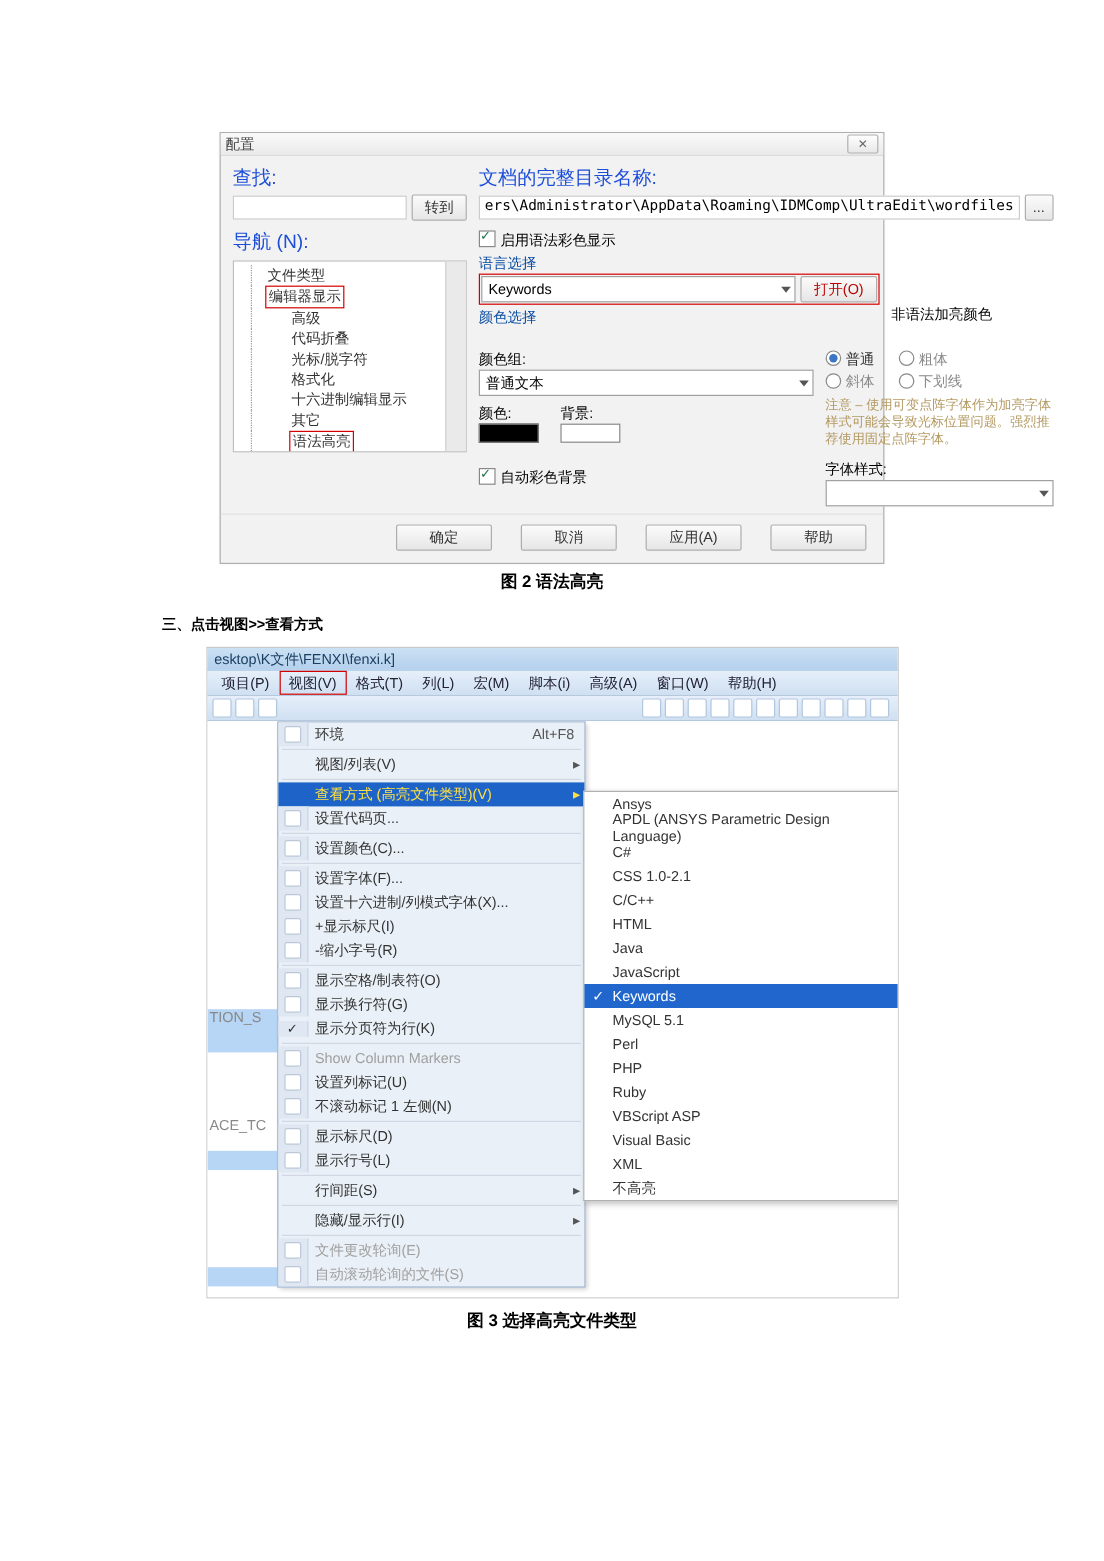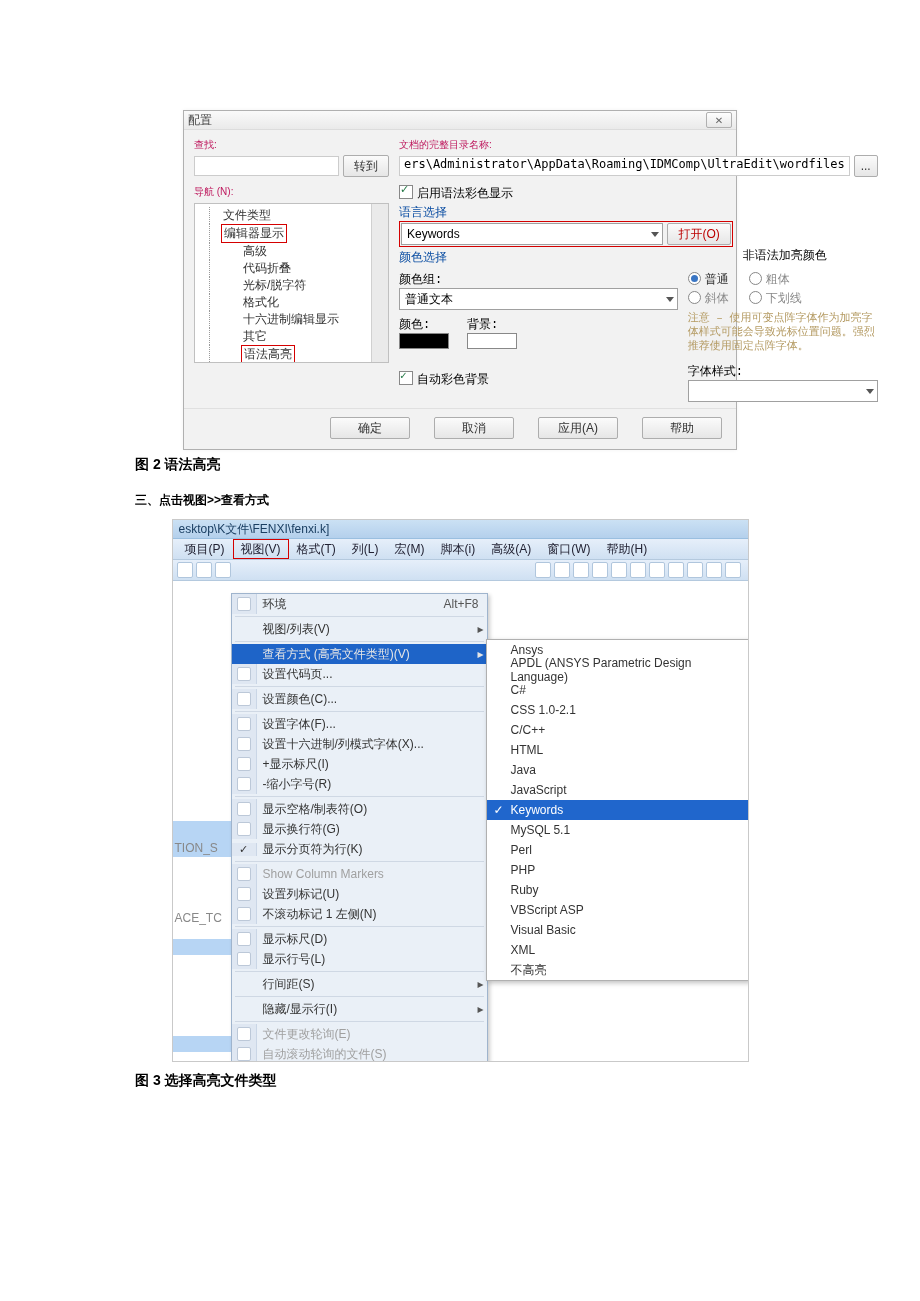--- a/index.html
+++ b/index.html
@@ -43,21 +43,21 @@
     display: flex; align-items: center; justify-content: center;
     color: #666; font-size: 10px;
   }
   .dlg .body {
     display: flex;
     padding: 8px 10px 6px 10px;
   }
   .dlg .leftcol { width: 195px; flex: none; }
   .dlg .rightcol { flex: 1; padding-left: 10px; }
 
-  .lbl { color: #be185d; font-size: 10px; margin-bottom: 3px; display:block; }
+  .lbl { color: #1d4ed8; font-size: 16px; margin-bottom: 3px; display:block; }
   .field-row { display:flex; align-items:center; gap:4px; }
   .winbtn {
     height: 20px;
     padding: 0 10px;
     font-size: 12px;
     border: 1px solid #adadad;
     background: linear-gradient(#fbfbfb,#e6e6e6);
     border-radius: 2px;
     color: #333;
     display:inline-flex; align-items:center; justify-content:center;
@@ -117,21 +117,21 @@
   .color-swatch{ width:48px; height:14px; border:1px solid #888; display:inline-block; }
   .color-swatch.fg{ background:#000; }
   .color-swatch.bg{ background:#fff; }
 
   .dlg .buttons {
     display:flex; gap:24px; justify-content:flex-end;
     padding: 8px 14px 10px 8px;
     border-top:1px solid #e0e0e0;
   }
 
-  .figcap { font-weight:bold; font-size:14px; margin:6px 0 18px 0; }
+  .figcap { text-align:center; font-weight:bold; font-size:14px; margin:6px 0 18px 0; }
 
   .sec-heading { font-size:12px; font-weight:bold; margin: 8px 0 10px 0; }
 
   
   .shot3 {
     width: 575px;
     margin: 0 auto;
     border: 1px solid #c9c9c9;
     background:#fff;
     font-size:12px;
@@ -161,32 +161,32 @@
 
   .shot3 .workarea{ position:relative; height:480px; overflow:hidden; background:#fff; }
 
   .vert-gutter{
     position:absolute; left:0; top:0; width:58px; height:100%;
     background:#fff;
   }
   .sel-band { position:absolute; left:0; right:0; background:#b7d5f4; }
 
   .menu-panel{
-    position:absolute; left:58px; top:12px; width:255px;
+    position:absolute; left:58px; top:0; width:255px;
     background:#eaf0f7; border:1px solid #9fb4cd;
     box-shadow:2px 2px 4px rgba(0,0,0,.2);
   }
   .menu-panel .icow{ width:24px; background:#dfe7f2; border-right:1px solid #cad6e6; text-align:center; }
   .m-row { display:flex; align-items:center; height:20px; font-size:12px; color:#333; }
   .m-row .t{flex:1; padding:0 6px;}
   .m-row .sc{color:#555; padding-right:8px; font-size:12px;}
   .m-row .ar{ width:12px; text-align:center; color:#555; }
   .m-row.disabled{ color:#a0a0a0; }
   .m-row.hl{ background:#1e64c8; color:#fff; }
-  .m-row.hl .t,.m-row.hl .ar,.m-row.hl .sc{color:#e5e5e5;}
+  .m-row.hl .t,.m-row.hl .ar,.m-row.hl .sc{color:#fde047;}
   .m-sep{ height:1px; margin:2px 3px; background:#cfd8e4; }
   .mi-ico{ width:14px; height:14px; margin:3px auto; border:1px solid #bcc8d8; background:#fff; border-radius:2px; box-sizing:border-box; display:block;}
   .mi-check::after{content:"✓"; font-size:11px; color:#333; display:block;}
 
   .sub-panel{
     position:absolute; left:313px; top:58px; width:262px;
     background:#fff; border:1px solid #b0b0b0;
     box-shadow:2px 2px 5px rgba(0,0,0,.25);
   }
   .s-row{ height:20px; display:flex; align-items:center; padding:0 10px 0 24px; position:relative; font-size:12px; color:#333; }
@@ -256,21 +256,21 @@
                   <span>打开(O)</span>
                 </div>
             </div>
             <div style="color:#0a4da2; margin-top:2px;">颜色选择</div>
           </div>
           <div style="flex:none; width:135px; padding-bottom:2px">
             <div>非语法加亮颜色</div>
           </div>
         </div>
 
-        <div style="display:flex; gap:10px; margin-top:5px;font-family:Liberation Mono, monospace;">
+        <div style="display:flex; gap:10px; margin-top:18px;">
           <div style="flex:1;">
             <div>颜色组:</div>
             <div class="dropdown">
               <span>普通文本</span>
                 <span class="caret"></span>
             </div>
             <div style="display:flex; gap:18px; margin-top:6px;">
               <div>
                 <span>颜色:</span><br>
                 <span class="color-swatch fg"></span>
@@ -349,21 +349,21 @@
       <span class="tb-ico"></span>
       <span class="tb-ico"></span>
       <span class="tb-ico"></span>
     </div>
 
     <div class="workarea">
       <div class="vert-gutter">
         <div class="sel-band" style="top:240px; height:36px;"></div>
         <div class="sel-band" style="top:358px; height:16px;"></div>
         <div class="sel-band" style="top:455px; height:16px;"></div>
-        <span class="gutter-text" style="top:260px; left:2px;text-align:right;">TION_S</span>
+        <span class="gutter-text" style="top:240px; left:2px;text-align:right;">TION_S</span>
         <span class="gutter-text" style="top:330px; left:2px;">ACE_TC</span>
       </div>
 
       <div class="menu-panel">
         <div class="m-row">
             <span class="icow">
               <span class="mi-ico"></span>
             </span>
             <span class="t">环境</span>
             <span class="sc">Alt+F8</span>

